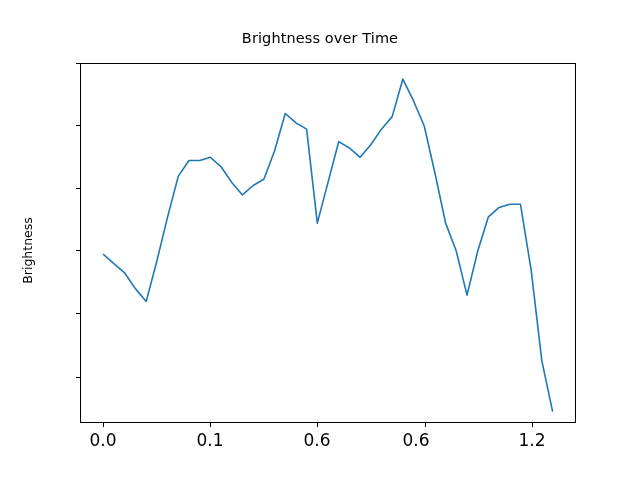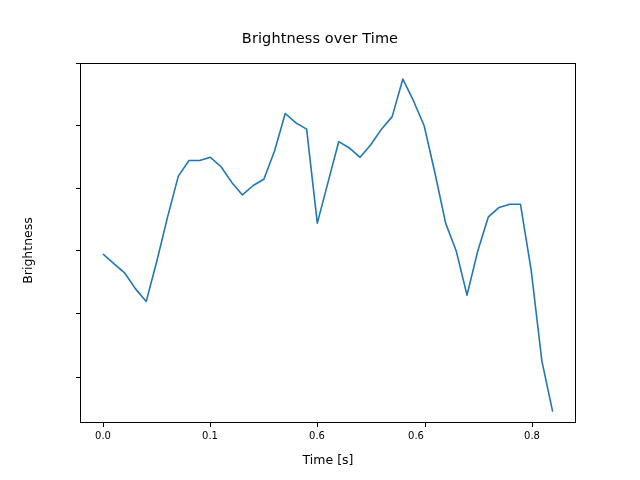--- a/index.html
+++ b/index.html
@@ -53,21 +53,21 @@
     height: 1.1px;
     background: #000000;
     left: 76px;
   }
   .xtick-label {
     position: absolute;
     top: 430px;
     width: 60px;
     margin-left: -30px;
     text-align: center;
-    font-size: 10px;
+    font-size: 17px;
     color: #000000;
   }
   .xtick-mark {
     position: absolute;
     top: 423px;
     width: 1.1px;
     height: 4px;
     background: #000000;
   }
   #ylabel {
@@ -91,40 +91,39 @@
   }
 </style>
 </head>
 <body>
 
 <div id="figure">
 
   <div id="chart-title">Brightness over Time</div>
 
   <div id="ylabel">Brightness</div>
-  <div id="xlabel">Time [s]</div>
 
   <div class="ytick-mark" style="top:377px;"></div>
   <div class="ytick-mark" style="top:313px;"></div>
   <div class="ytick-mark" style="top:250px;"></div>
   <div class="ytick-mark" style="top:188px;"></div>
   <div class="ytick-mark" style="top:125px;"></div>
   <div class="ytick-mark" style="top:63px;"></div>
 
   <div class="xtick-mark" style="left:103px;"></div>
   <div class="xtick-mark" style="left:210px;"></div>
   <div class="xtick-mark" style="left:317px;"></div>
   <div class="xtick-mark" style="left:425px;"></div>
   <div class="xtick-mark" style="left:532px;"></div>
 
   <div class="xtick-label" style="left:103px;">0.0</div>
   <div class="xtick-label" style="left:210px;">0.1</div>
   <div class="xtick-label" style="left:317px;">0.6</div>
   <div class="xtick-label" style="left:416px;">0.6</div>
-  <div class="xtick-label" style="left:532px;">0.8</div>
+  <div class="xtick-label" style="left:532px;">1.2</div>
 
   <div id="plot-area">
     <svg id="data-svg" viewBox="0 0 496 360" preserveAspectRatio="none">
       <polyline id="series-line" fill="none" stroke="#1f77b4" stroke-width="1.6" stroke-linejoin="round" stroke-linecap="round" points="22.55,191.50 33.28,200.94 44.02,210.39 54.75,226.14 65.49,238.74 76.23,197.80 86.96,153.70 97.70,112.76 108.43,97.01 119.17,97.01 129.90,93.86 140.64,103.31 151.38,119.06 162.11,131.65 172.85,122.20 183.58,115.91 194.32,87.56 205.06,49.76 215.79,59.21 226.53,65.51 237.26,160.00 248.00,119.06 258.74,78.11 269.47,84.41 280.21,93.86 290.94,81.26 301.68,65.51 312.42,52.91 323.15,15.12 333.89,37.17 344.62,62.36 355.36,109.61 366.10,160.00 376.83,188.35 387.57,232.44 398.30,188.35 409.04,153.70 419.77,144.25 430.51,141.10 441.25,141.10 451.98,207.24 462.72,298.58 473.45,348.98"></polyline>
     </svg>
   </div>
 
 </div>
 
 </body></html>

